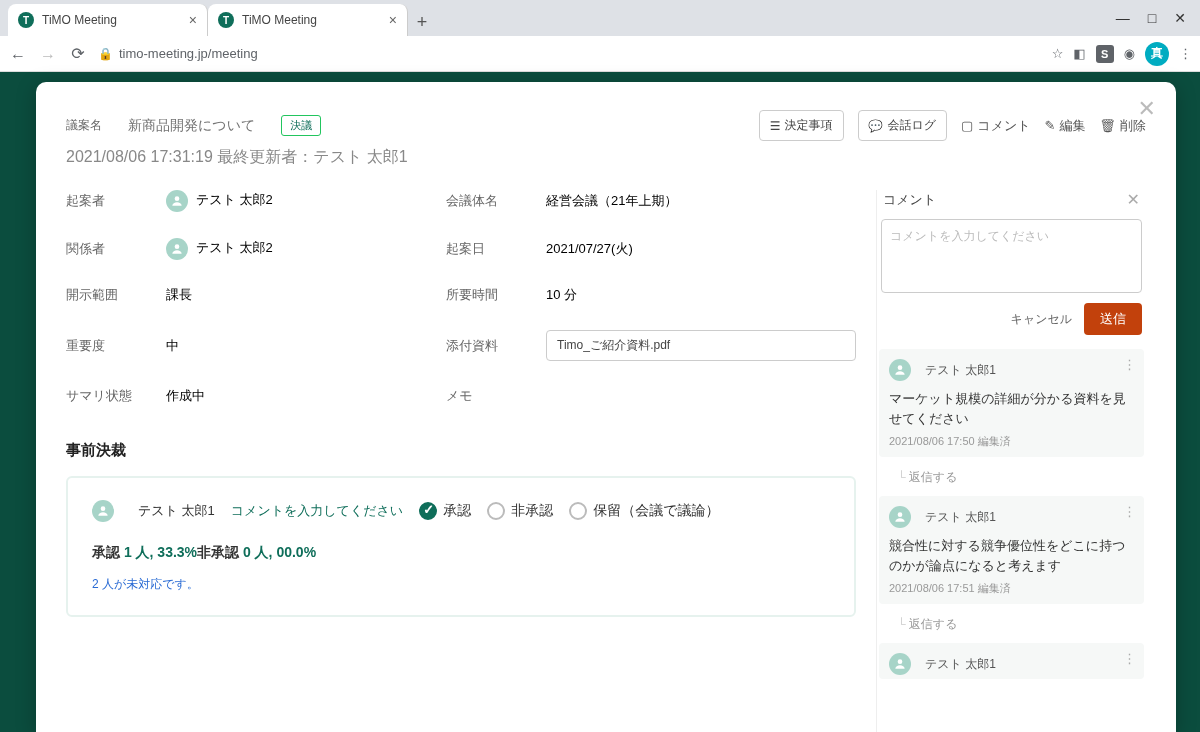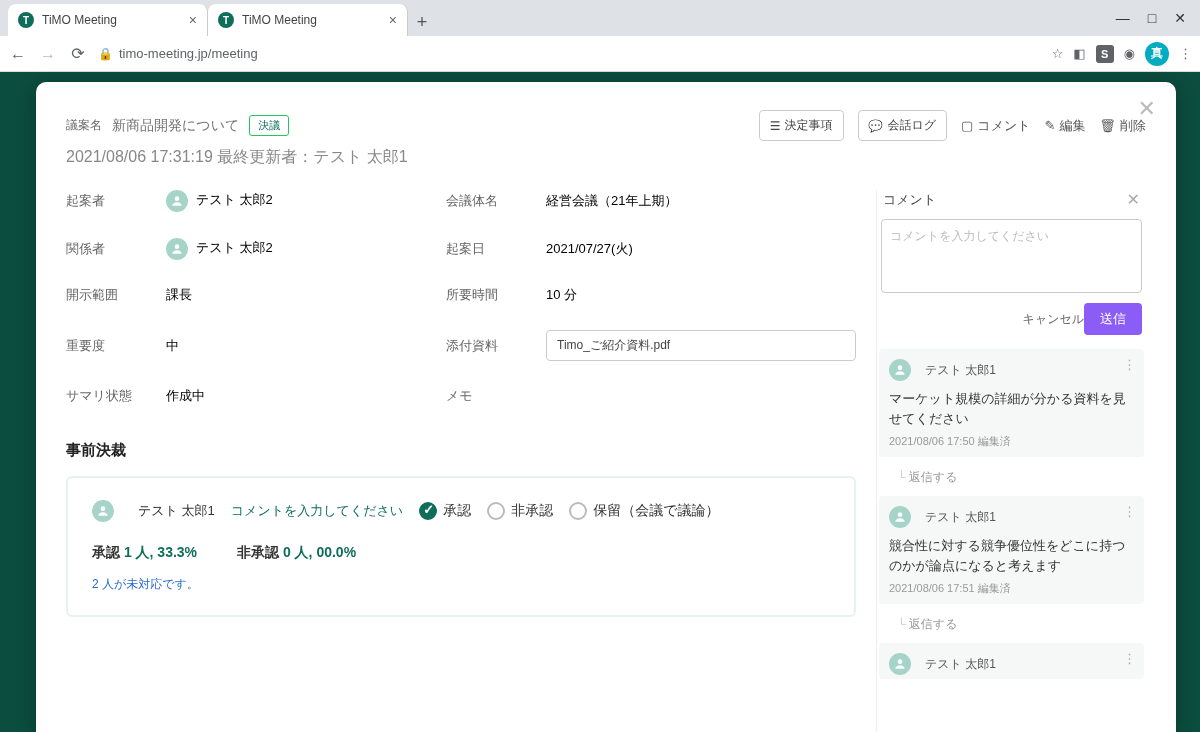--- a/index.html
+++ b/index.html
@@ -24,21 +24,21 @@
   .ext .bluec { width: 24px; height: 24px; background: #00acc1; border-radius: 50%; color: #fff; display: flex; align-items: center; justify-content: center; font-size: 12px; font-weight: bold; }
   .ext span { cursor: pointer; }
 
   
   .appbg { background: #0b4d3e; height: calc(732px - 72px); position: relative; padding: 6px 20px 0 20px; }
 
   
   .modal { position: absolute; left: 36px; top: 10px; right: 24px; bottom: 0; background: #fff; border-radius: 10px 10px 0 0; box-shadow: 0 4px 20px rgba(0,0,0,0.25); display: flex; flex-direction: column; padding: 28px 30px 0 30px; overflow: hidden; }
   .modal-close { position: absolute; right: 20px; top: 14px; font-size: 22px; color: #bbb; cursor: pointer; }
 
-  .titlebar { display: flex; align-items: center; gap: 10px; flex-wrap: wrap; }
+  .titlebar { display: flex; align-items: center; gap: 26px; flex-wrap: wrap; }
   .label-sm { font-size: 12px; color: #666; }
   .title { font-size: 14px; font-weight: 400; color: #737373; }
   .badge { border: 1px solid #22c55e; color: #0f6e5a; font-size: 11px; padding: 2px 8px; border-radius: 3px; }
   .toolbar { margin-left: auto; display: flex; align-items: center; gap: 14px; }
   .btn-outline { border: 1px solid #ccc; background: #fff; padding: 6px 10px; border-radius: 4px; font-size: 12px; color: #444; cursor: pointer; display: inline-flex; align-items: center; gap: 4px; }
   .linkbtn { font-size: 13px; color: #555; cursor: pointer; display: inline-flex; align-items: center; gap: 4px; }
 
   .meta { font-size: 16px; color: #888; margin-top: 6px; }
 
   .body { display: flex; gap: 20px; margin-top: 22px; height: 100%; }
@@ -54,33 +54,33 @@
   .section-h { font-size: 15px; font-weight: 600; margin-top: 36px; color: #222; }
 
   .approval { margin-top: 16px; border: 2px solid #e6f2ee; border-radius: 6px; padding: 22px 24px; }
   .approval-row1 { display: flex; align-items: center; gap: 16px; }
   .approval-row1 .msg { color: #0f6e5a; font-size: 13px; }
   .radio { display: inline-flex; align-items: center; gap: 6px; font-size: 14px; color: #333; }
   .radio .circ { width: 18px; height: 18px; border: 2px solid #bbb; border-radius: 50%; display: inline-block; }
   .radio.checked .circ { background: #0f6e5a; border-color: #0f6e5a; position: relative; }
   .radio.checked .circ::after { content: "✓"; color: #fff; position: absolute; left: 2px; top: -2px; font-size: 13px; font-weight: bold; }
 
-  .stats { margin-top: 22px; font-size: 14px; display: flex; gap: 40px; }
+  .stats { margin-top: 22px; font-size: 14px; display: flex; }
   .stats b { font-weight: 600; }
   .stats .v-green { color: #0f6e5a; font-weight: 600; }
   .pending { margin-top: 14px; font-size: 12px; color: #2a6bd4; }
 
   
   .panel { width: 270px; border-left: 1px solid #eee; display: flex; flex-direction: column; padding-left: 0; }
   .panel-head { display: flex; align-items: center; padding: 0 6px 10px 6px; }
   .panel-head .t { font-size: 13px; color: #444; }
   .panel-head .x { margin-left: auto; color: #aaa; font-size: 16px; cursor: pointer; }
   .ta { border: 1px solid #ccc; border-radius: 4px; height: 74px; padding: 8px; font-size: 12px; color: #999; margin: 0 4px; }
-  .panel-actions { display: flex; justify-content: flex-end; gap: 0; align-items: center; margin: 10px 4px 14px 4px; }
-  .btn-primary { background: #8b5cf6; color: #fff; border: none; padding: 7px 16px; border-radius: 4px; font-size: 13px; cursor: pointer; }
+  .panel-actions { display: flex; justify-content: flex-end; gap: 12px; align-items: center; margin: 10px 4px 14px 4px; }
+  .btn-primary { background: #c2410c; color: #fff; border: none; padding: 7px 16px; border-radius: 4px; font-size: 13px; cursor: pointer; }
   .cancel { font-size: 12px; color: #666; cursor: pointer; }
 
   .comment { background: #f6f8f7; border-radius: 4px; padding: 10px 10px 8px 10px; margin: 0 2px 6px 2px; position: relative; }
   .comment .dots { position: absolute; right: 8px; top: 8px; color: #aaa; cursor: pointer; }
   .comment .who { display: flex; align-items: center; gap: 6px; font-size: 12px; color: #555; }
   .comment .txt { font-size: 13px; color: #333; margin-top: 8px; line-height: 1.5; }
   .comment .ts { font-size: 11px; color: #999; margin-top: 6px; }
   .reply { font-size: 12px; color: #999; padding: 6px 0 10px 20px; cursor: pointer; }
   .reply::before { content: "└ "; color: #ccc; }
 </style>

